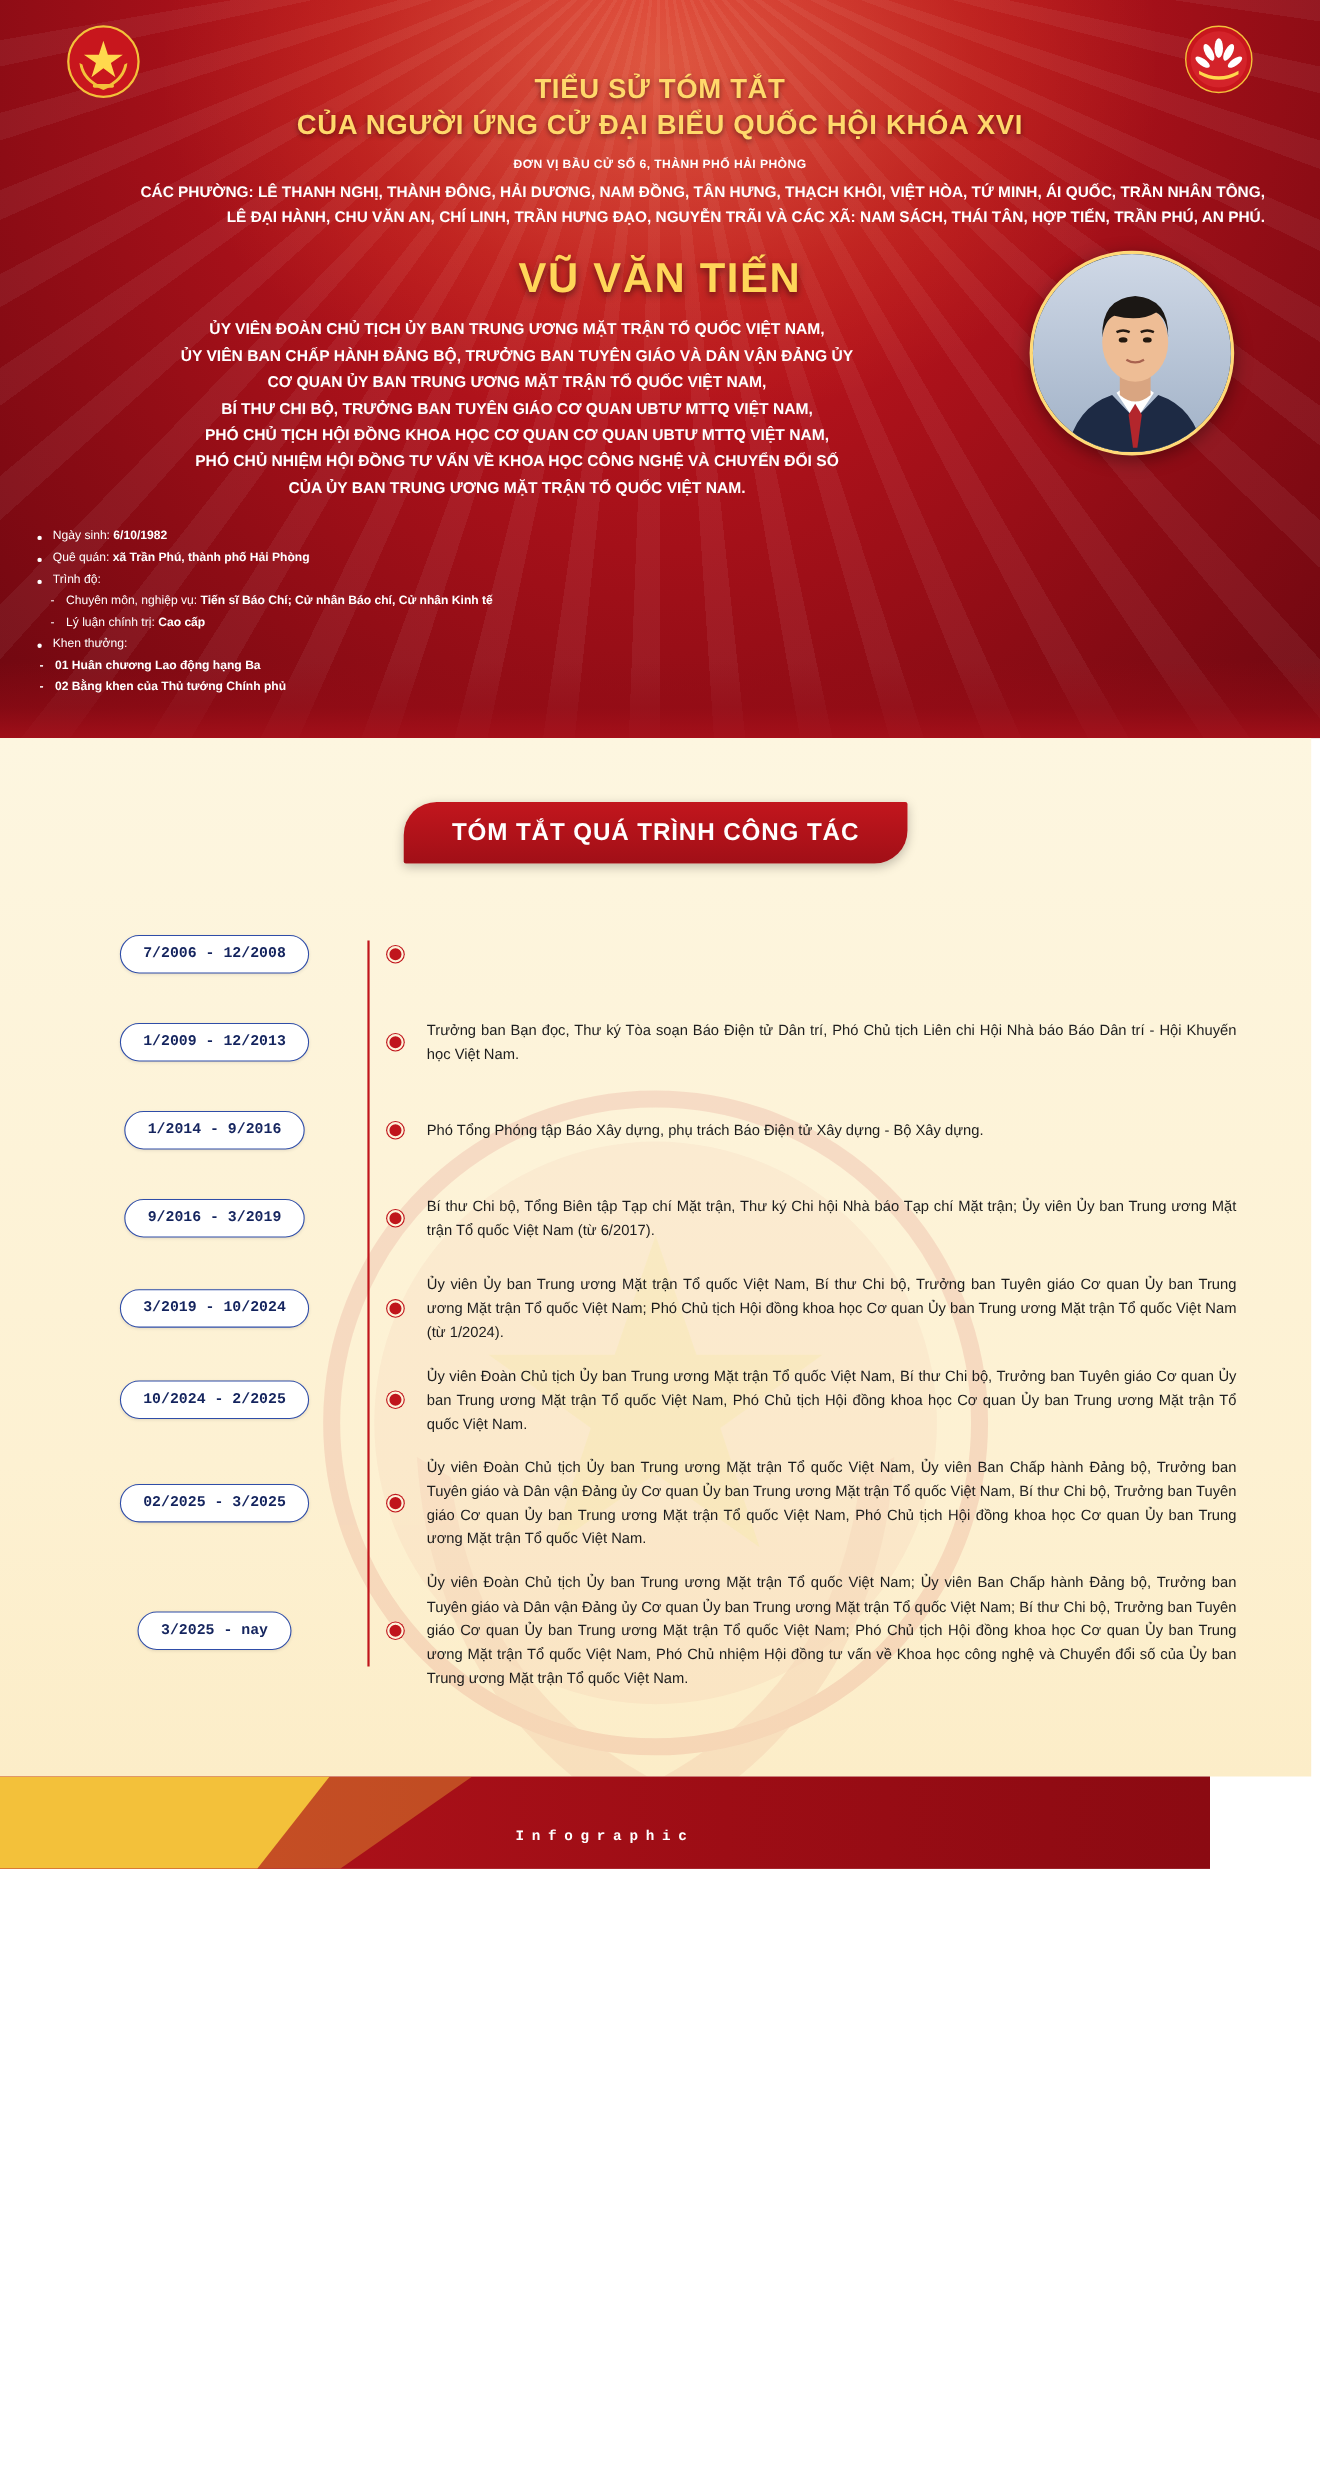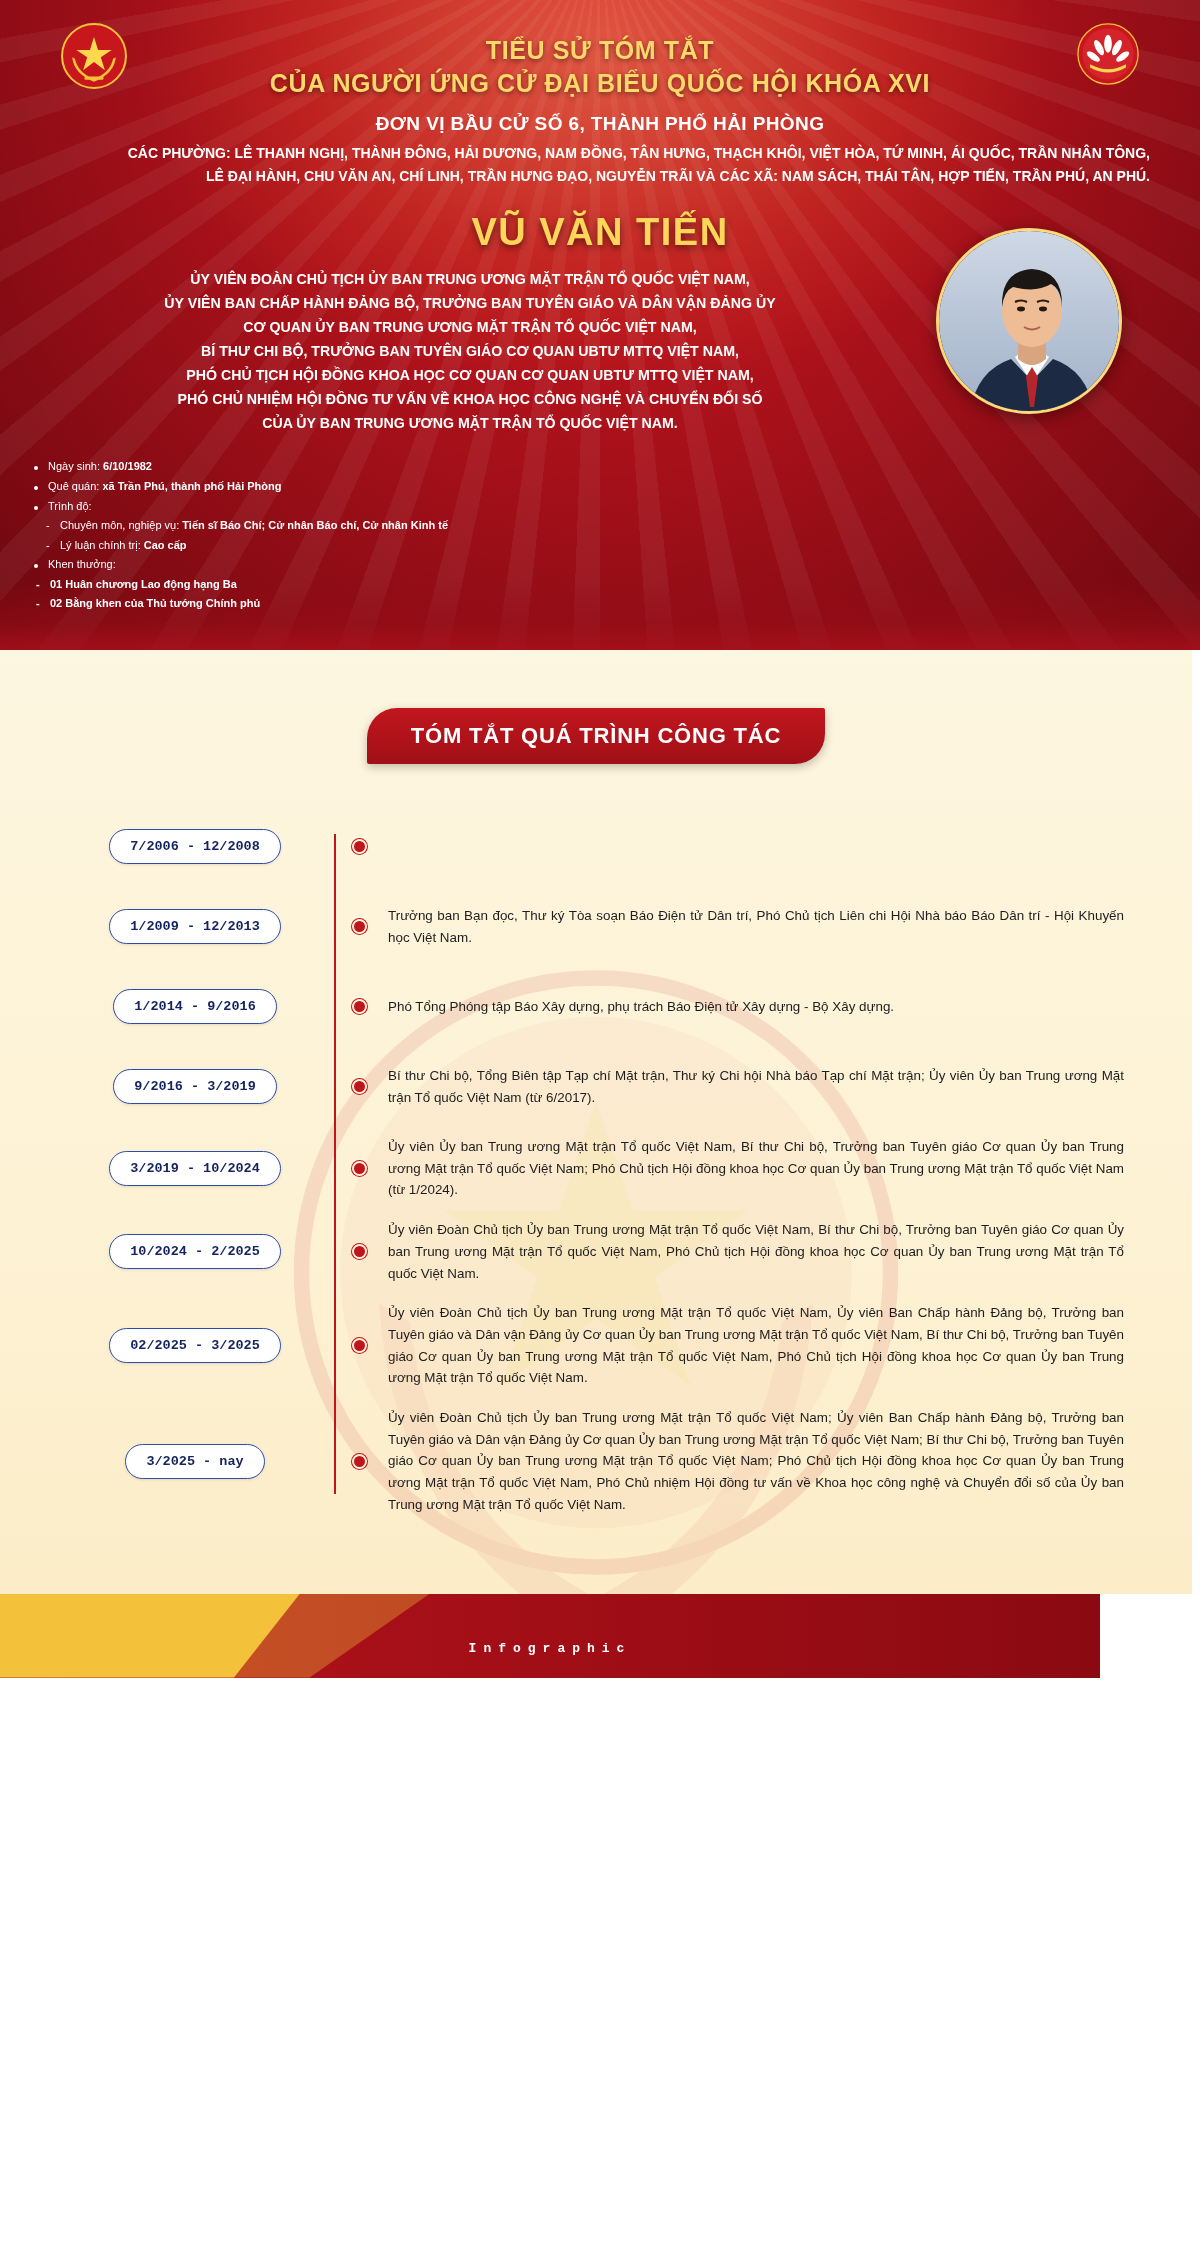--- a/index.html
+++ b/index.html
@@ -33,21 +33,21 @@
     pointer-events: none;
   }
   .hero-glow {
     position: absolute;
     left: 50%; top: -260px;
     width: 900px; height: 640px;
     transform: translateX(-50%);
     background: radial-gradient(ellipse at center, rgba(255,210,120,0.30) 0%, rgba(255,170,60,0.10) 45%, rgba(255,160,40,0) 72%);
     pointer-events: none;
   }
-  .hero-inner { position: relative; z-index: 3; }
+  .hero-inner { position: relative; z-index: 3; margin-top: 31px; }
 
   .emblem-left {
     position: absolute;
     left: 60px; top: 22px;
     width: 68px; height: 68px;
     z-index: 4;
   }
   .emblem-right {
     position: absolute;
     right: 60px; top: 22px;
@@ -61,21 +61,21 @@
     font-size: 25px;
     font-weight: bold;
     letter-spacing: 0.6px;
     line-height: 1.32;
     text-shadow: 0 2px 5px rgba(0,0,0,0.45);
     padding: 0 180px;
   }
   .title-sub {
     text-align: center;
     color: #ffffff;
-    font-size: 19px;
+    font-size: 11px;
     font-weight: bold;
     letter-spacing: 0.4px;
     margin-top: 13px;
   }
   .title-wards {
     text-align: right;
     color: #ffffff;
     font-size: 14px;
     font-weight: bold;
     line-height: 1.62;

